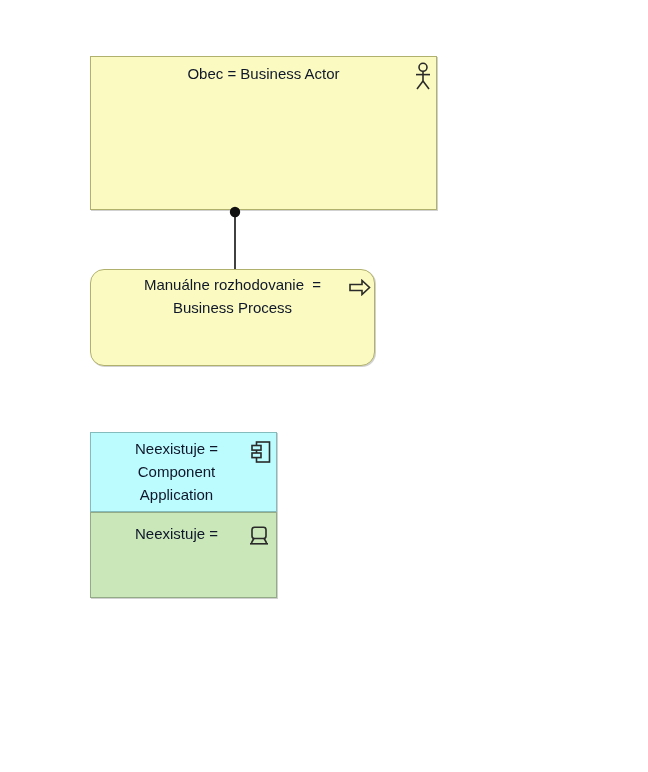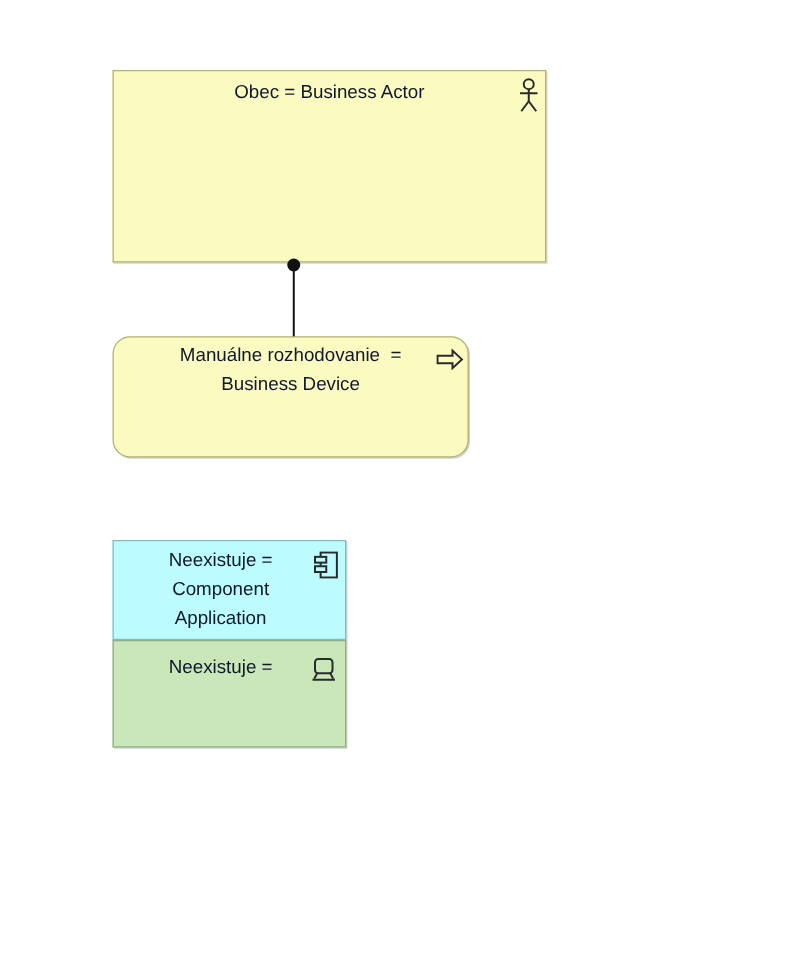--- a/index.html
+++ b/index.html
@@ -83,21 +83,21 @@
 
   <svg class="connector" width="22" height="78" viewBox="0 0 22 78">
     <line x1="11" y1="6" x2="11" y2="66" stroke="#111111" stroke-width="1.6"></line>
     <circle cx="11" cy="6" r="5.2" fill="#111111"></circle>
     <polygon points="5.6,64 16.4,64 11,77" fill="#111111"></polygon>
   </svg>
 
   <div class="node" id="n-business-process">
     <div class="label">
       <div>Manuálne rozhodovanie  =</div>
-      <div>Business Device</div>
+      <div>Business Process</div>
     </div>
     <svg class="icon icon-process" width="22" height="17" viewBox="0 0 22 17">
       <polygon points="1,5.5 13,5.5 13,1.5 20.5,8.5 13,15.5 13,11.5 1,11.5" fill="none" stroke="#2a2a2a" stroke-width="1.6"></polygon>
     </svg>
   </div>
 
   <div class="node" id="n-application-component">
     <div class="label">
       <div>Neexistuje =</div>
       <div>Component</div>

